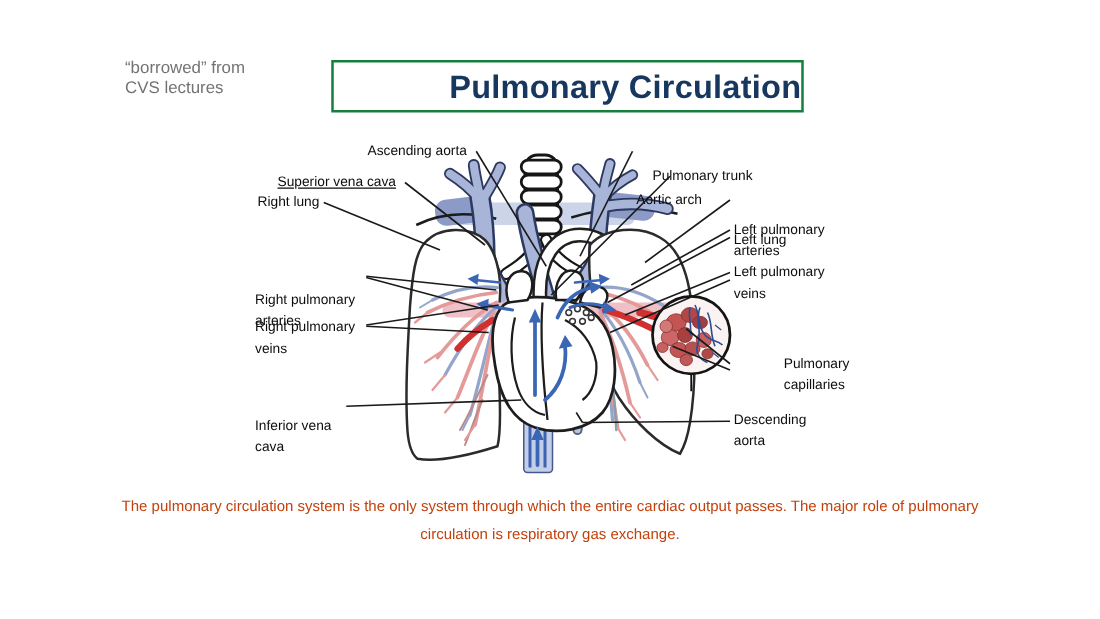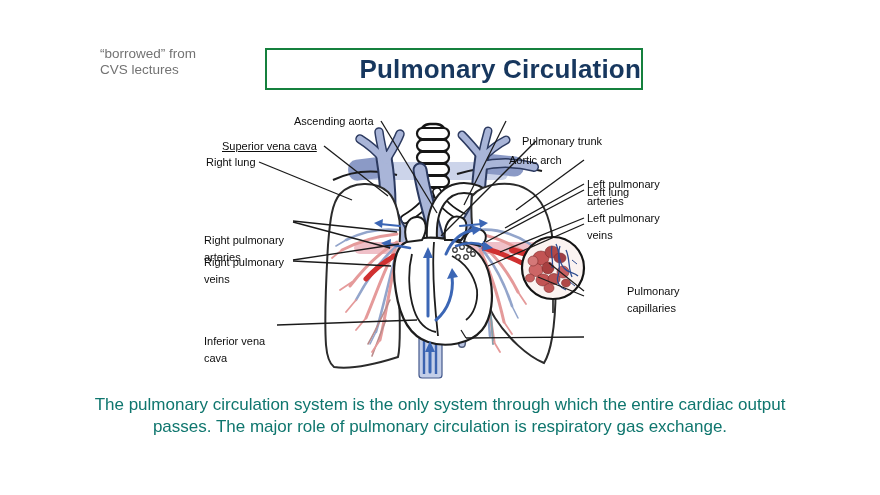--- a/index.html
+++ b/index.html
@@ -6,21 +6,21 @@
   .slide{position:relative;width:880px;height:495px;background:#ffffff;overflow:hidden;
          font-family:"Liberation Sans",sans-serif;}
   .note{position:absolute;left:100px;top:46px;width:136px;text-align:left;
         color:#737373;font-size:13.5px;line-height:15.5px;}
   .title-box{position:absolute;left:265px;top:48px;width:374px;height:38px;
         border:2px solid #15803d;background:#ffffff;display:flex;align-items:center;justify-content:flex-end;}
   .title-box span{color:#17375e;font-size:26px;font-weight:bold;letter-spacing:.2px;}
   .lbl{position:absolute;color:#0d0d0d;font-size:11px;line-height:16.5px;}
   .nowrap{white-space:nowrap;}
   .caption{position:absolute;top:394px;left:50%;transform:translateX(-50%);width:695px;
-        text-align:center;color:#0f766e;font-size:17px;line-height:22px;}
+        text-align:center;color:#c2410c;font-size:12px;line-height:22px;}
   svg{position:absolute;left:0;top:0;}
 </style>
 </head>
 <body>
 
 <div class="slide">
 
   <div class="note">
     <span>“borrowed” from</span><br>
     <span>CVS lectures</span>
@@ -217,15 +217,16 @@
   <div class="lbl nowrap" style="left:206px;top:154px;">Right lung</div>
   <div class="lbl" style="left:204px;top:232px;width:92px;">Right pulmonary arteries</div>
   <div class="lbl" style="left:204px;top:254px;width:92px;">Right pulmonary veins</div>
   <div class="lbl" style="left:204px;top:317px;width:78px;margin-top:16px;">Inferior vena cava</div>
   <div class="lbl nowrap" style="left:509px;top:113px;margin-top:39px;">Aortic arch</div>
   <div class="lbl nowrap" style="left:522px;top:133px;">Pulmonary trunk</div>
   <div class="lbl nowrap" style="left:587px;top:152px;margin-top:32px;">Left lung</div>
   <div class="lbl" style="left:587px;top:210px;width:82px;">Left pulmonary veins</div>
   <div class="lbl" style="left:587px;top:176px;width:82px;">Left pulmonary arteries</div>
   <div class="lbl" style="left:587px;top:283px;width:72px;margin-left:40px;">Pulmonary capillaries</div>
+  <div class="lbl" style="left:587px;top:328px;width:80px;">Descending aorta</div>
 
   <div class="caption">The pulmonary circulation system is the only system through which the entire cardiac output passes. The major role of pulmonary circulation is respiratory gas exchange.</div>
 </div>
 
 </body></html>

